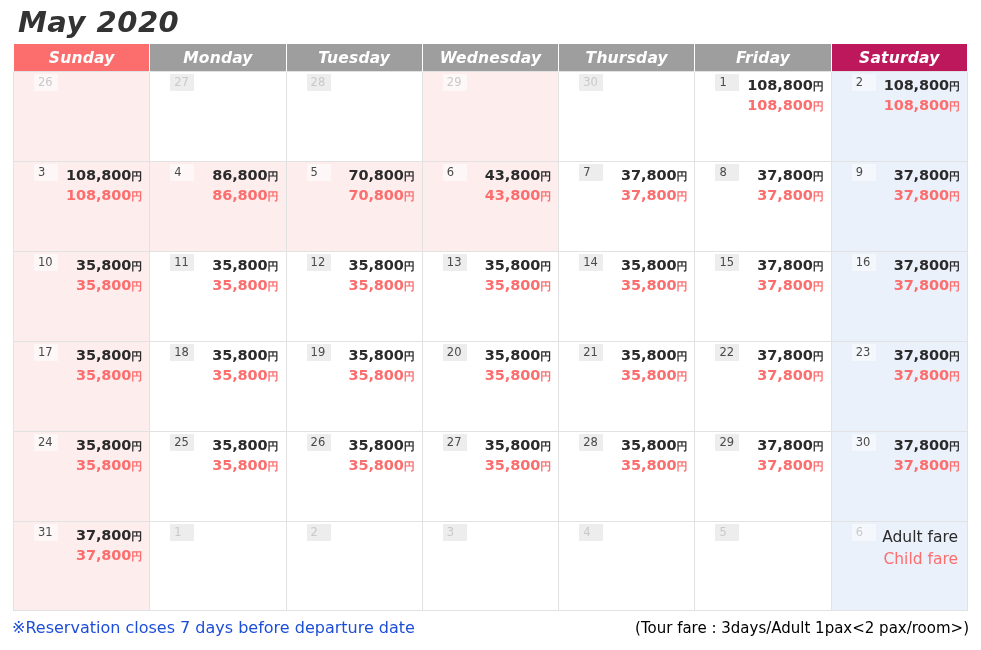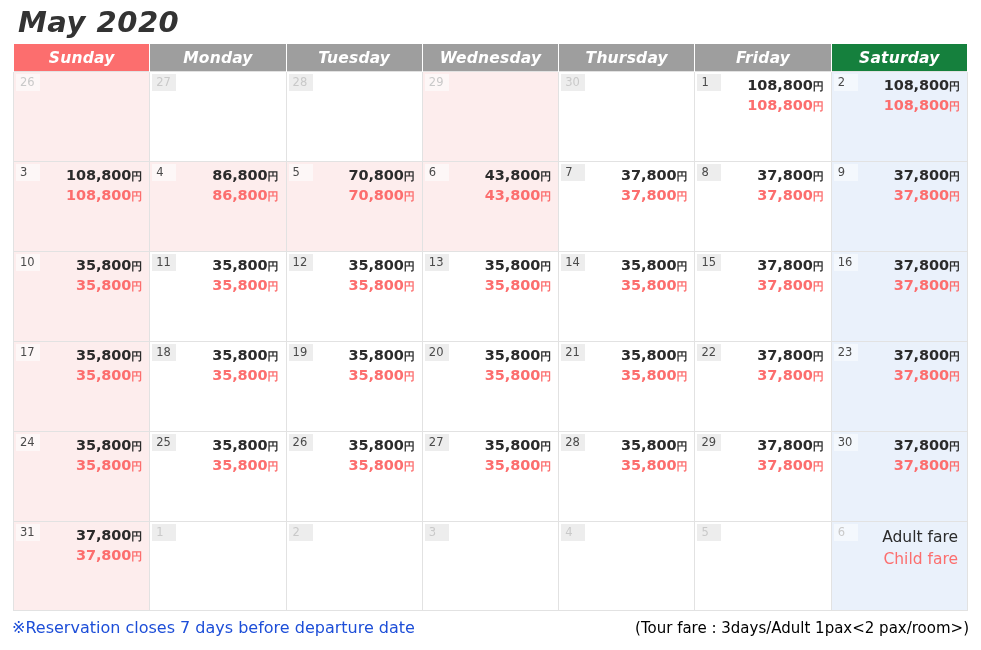--- a/index.html
+++ b/index.html
@@ -54,42 +54,42 @@
     text-align: center;
     vertical-align: middle;
     padding: 0;
     border-left: 1px solid #ffffff;
     border-right: 1px solid #ffffff;
     letter-spacing: 0.2px;
     margin-top: 10px;
   }
   .cal-table th.dow-weekday { background: #9e9e9e; }
   .cal-table th.dow-sun     { background: #fc6e6e; }
-  .cal-table th.dow-sat     { background: #15803d; }
+  .cal-table th.dow-sat     { background: #be185d; }
 
   .cal-table td {
     width: 136.4px;
     height: 89px;
     padding: 0;
     vertical-align: top;
     border: 1px solid #e2e2e2;
     position: relative;
     background: #ffffff;
   }
   .cal-table tr.wk-last td { height: 88px; }
 
   
   td.bg-white   { background: #ffffff; }
   td.bg-pink    { background: #fdeded; }
   td.bg-blue    { background: #eaf1fb; }
 
   
   .daynum {
     position: absolute;
-    left: 2px;
+    left: 20px;
     top: 2px;
     min-width: 24px;
     height: 17px;
     line-height: 17px;
     padding: 0 5px 0 4px;
     box-sizing: border-box;
     font-size: 11.5px;
     color: #4a4a4a;
     background: #ededed;
     text-align: left;

